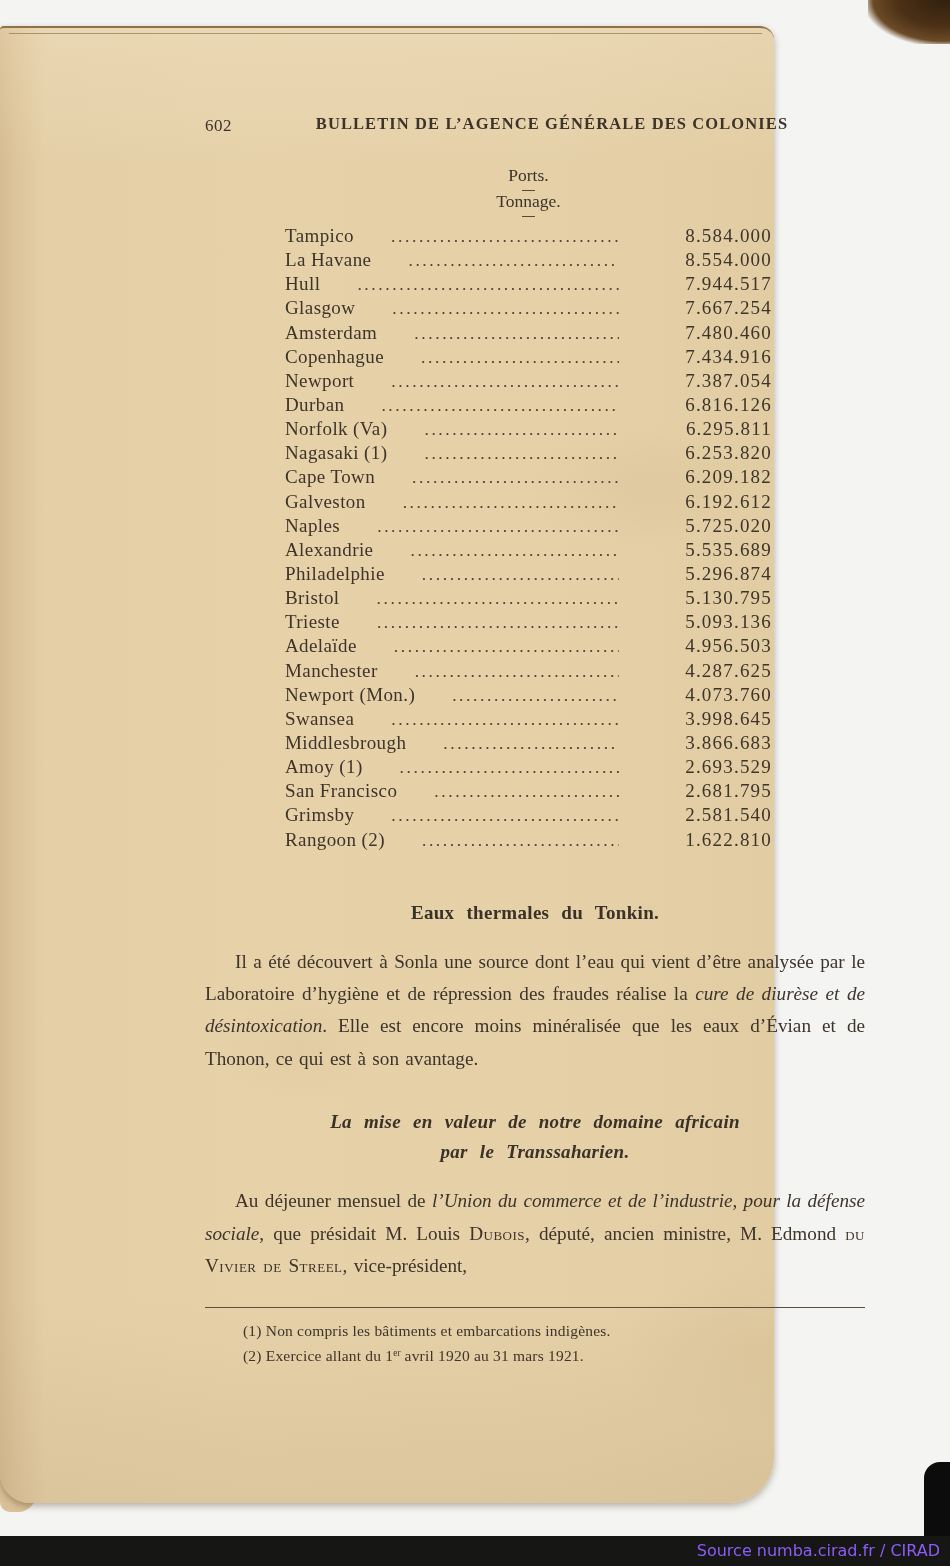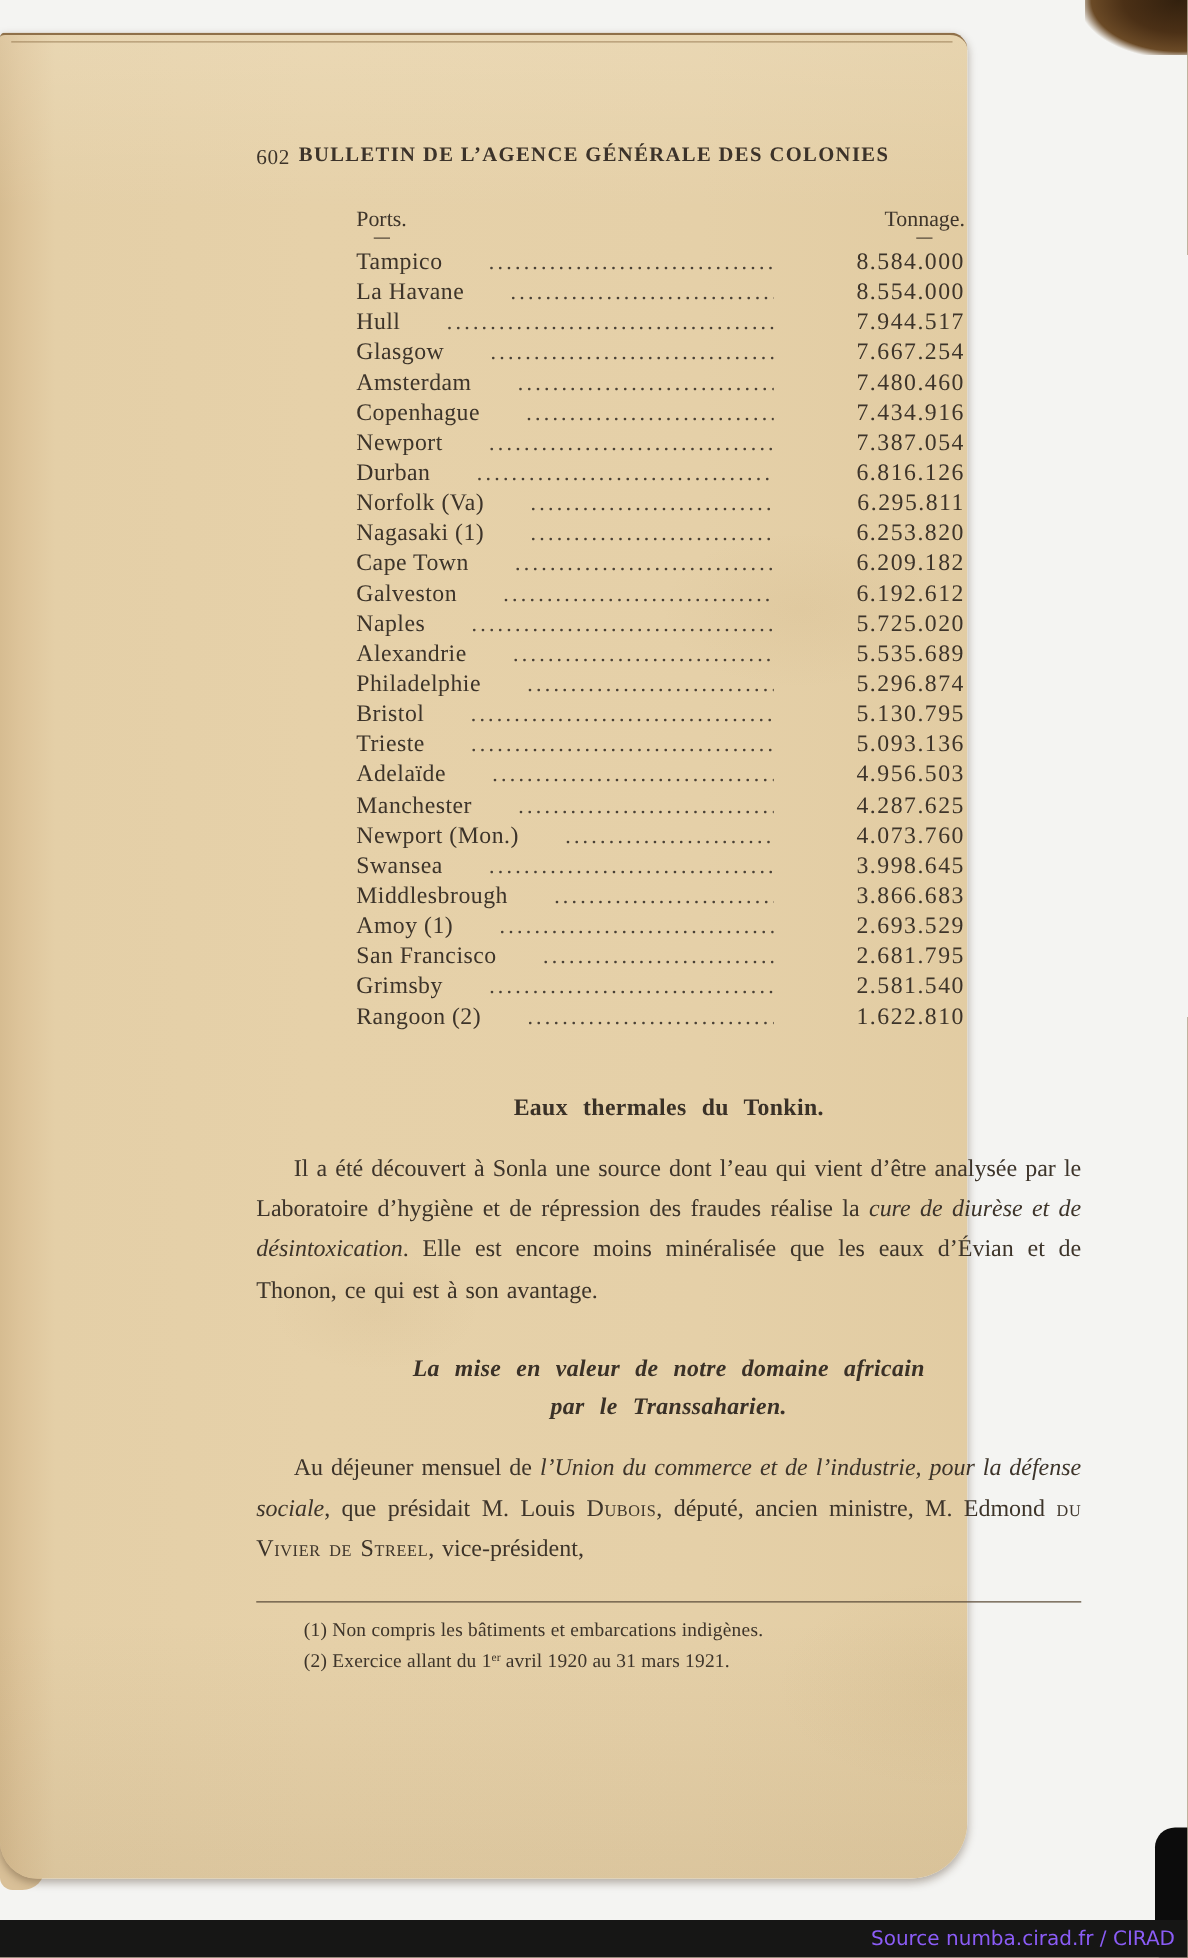--- a/index.html
+++ b/index.html
@@ -46,33 +46,33 @@
   }
 
   
   .content {
     position:absolute; left:205px; top:86px; width:660px; z-index:4;
     color:#3d342a;
   }
   .head-row { position:relative; height:26px; }
   .page-num { position:absolute; left:0; top:2px; font-size:17px; letter-spacing:.5px; }
   .running-title {
-    font-weight:bold; font-size:16.5px;
+    text-align:center; font-weight:bold; font-size:16.5px;
     letter-spacing:1.1px; padding-left:34px; color:#3c332a;
   }
 
   .col-head-row {
     margin:25px 0 0 80px; width:487px;
-    display:flex; justify-content:space-between; font-size:17.5px;
+    display:flex; justify-content:space-between; font-size:17.5px;flex-direction:column;
   }
   .col-head { text-align:center; }
   .head-dash { width:13px; height:1px; background:#55493a; margin:4px auto 0; }
 
   .t-table { margin:7px 0 0 80px; width:487px; font-size:19px; }
-  .t-row { display:flex; align-items:flex-end; height:24.15px; line-height:24.15px;gap:35px; }
+  .t-row { display:flex; align-items:center; height:24.15px; line-height:24.15px;gap:35px; }
   .t-port { white-space:nowrap; letter-spacing:.4px; }
   .t-leader { flex:1; overflow:hidden; white-space:nowrap; margin:0 20px 0 2px; color:#4a4136; }
   .t-leader::after {
     content:"......................................................................................";
     letter-spacing:2.6px; font-size:17.5px;
   }
   .t-val { width:98px; text-align:right; white-space:nowrap; letter-spacing:1.2px; }
 
   .sec-title {
     text-align:center; font-weight:bold; font-size:19px;

